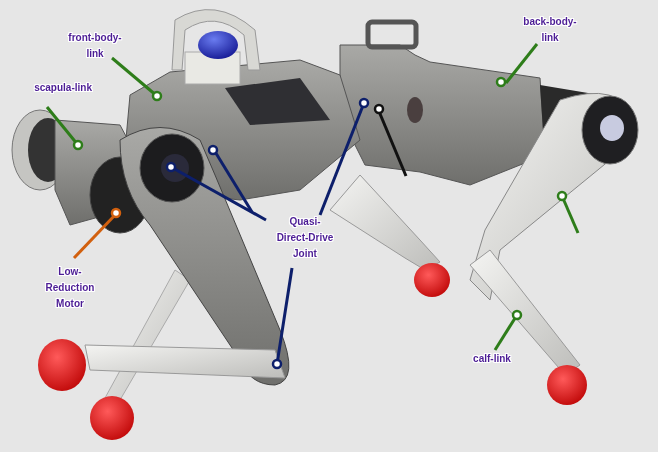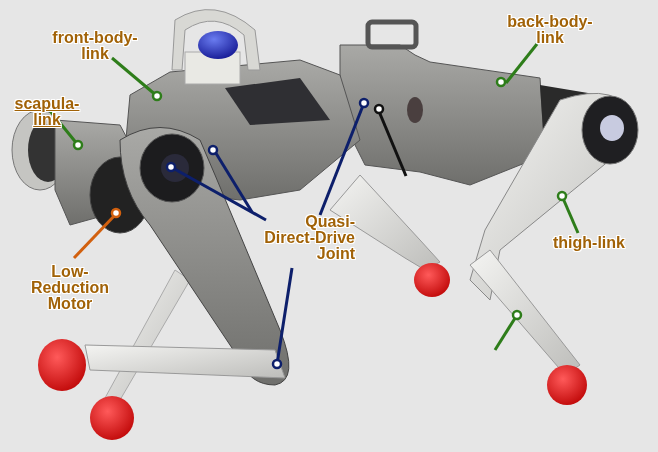--- a/index.html
+++ b/index.html
@@ -1,19 +1,19 @@
 <!DOCTYPE html>
 <html><head>
   <meta charset="utf-8">
   <style>
     html, body { margin: 0; padding: 0; }
     body { width: 658px; height: 452px; background: #e6e6e6; overflow: hidden; font-family: "Liberation Sans", "DejaVu Sans", sans-serif; }
     #stage { position: relative; width: 658px; height: 452px; }
     svg { position: absolute; left: 0; top: 0; }
-    .lbl { position: absolute; font-weight: bold; font-size: 16px; line-height: 16px; color: #a16207; text-align: center; white-space: pre-line;
+    .lbl { position: absolute; font-weight: bold; font-size: 10px; line-height: 16px; color: #4c1d95; text-align: center; white-space: pre-line;
       text-shadow: 1px 0 0 #fff, -1px 0 0 #fff, 0 1px 0 #fff, 0 -1px 0 #fff, 1px 1px 0 #fff, -1px -1px 0 #fff, 1px -1px 0 #fff, -1px 1px 0 #fff; }
   </style>
 </head>
 <body>
 
 <div id="stage">
   <svg width="658" height="452" viewBox="0 0 658 452">
     <defs>
       <linearGradient id="metal" x1="0" y1="0" x2="0" y2="1">
         <stop offset="0" stop-color="#a9a9a6"></stop>
@@ -113,21 +113,21 @@
       <circle cx="379" cy="109" r="4" stroke="#111111"></circle>
       <circle cx="562" cy="196" r="4" stroke="#2e7d1a"></circle>
       <circle cx="517" cy="315" r="4" stroke="#2e7d1a"></circle>
     </g>
   </svg>
 
   <div class="lbl" style="left:50px; top:30px; width:90px;text-align:center;">front-body-
 link</div>
   <div class="lbl" style="left:500px; top:14px; width:100px;">back-body-
 link</div>
-  <div class="lbl" style="left:2px; top:96px; width:90px; text-align:center;text-decoration:underline;">scapula-link</div>
+  <div class="lbl" style="left:2px; top:80px; width:90px; text-align:right;">scapula-link</div>
   <div class="lbl" style="left:20px; top:264px; width:100px;">Low-
 Reduction
 Motor</div>
-  <div class="lbl" style="left:255px; top:214px; width:100px;text-align:right;">Quasi-
+  <div class="lbl" style="left:255px; top:214px; width:100px;">Quasi-
 Direct-Drive
 Joint</div>
-  <div class="lbl" style="left:549px; top:235px; width:80px;">thigh-link</div>
+  <div class="lbl" style="left:452px; top:351px; width:80px;">calf-link</div>
 </div>
 
 </body></html>

